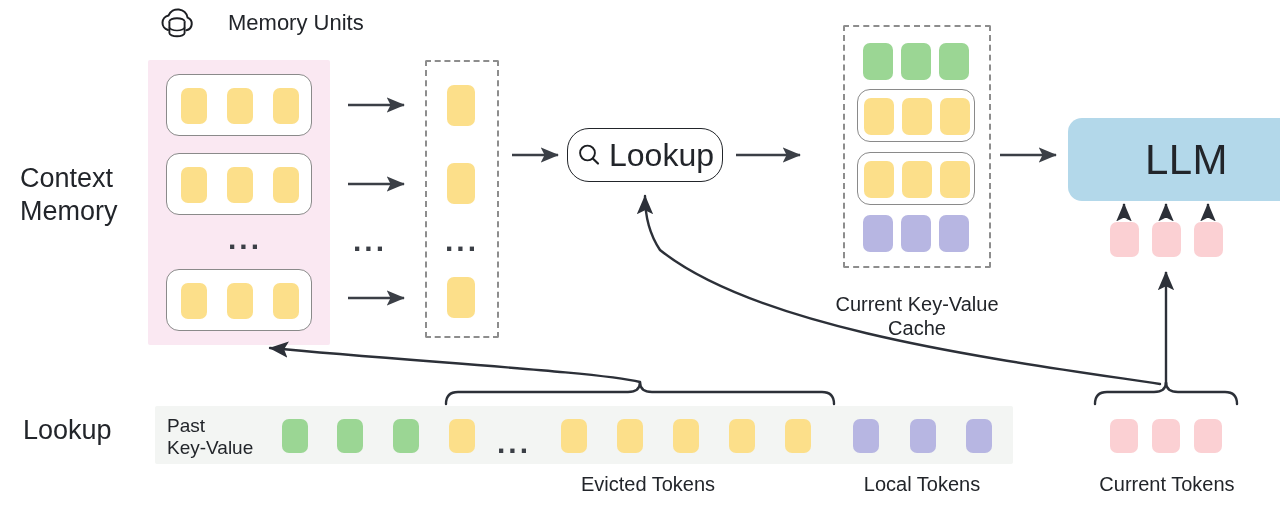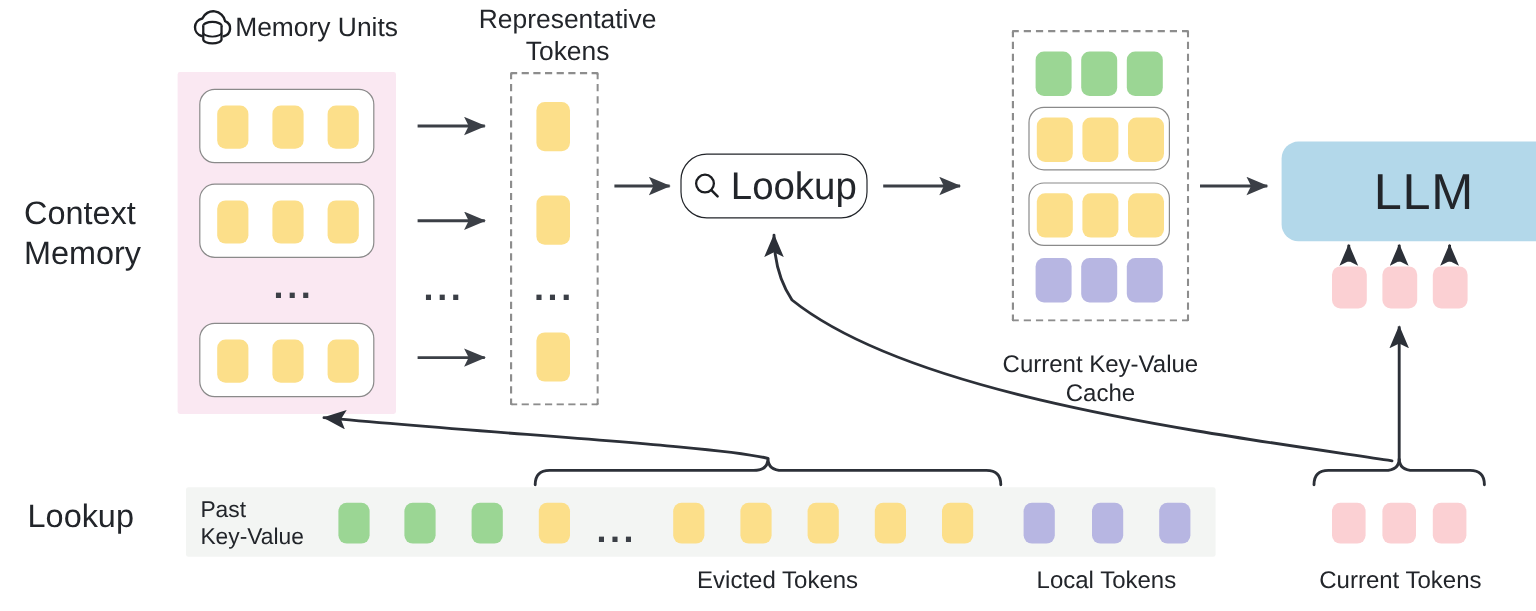--- a/index.html
+++ b/index.html
@@ -21,21 +21,21 @@
   .abs { position: absolute; }
 
   
   .label {
     position: absolute;
     color: #22252a;
     line-height: 1.22;
     white-space: pre-line;
   }
   .lbl-side   { font-size: 27px; }
-  .lbl-head   { font-size: 22px; text-align: center; }
+  .lbl-head   { font-size: 22px; text-align: center; margin-left: 32px; }
   .lbl-cap    { font-size: 20px; text-align: center; }
   .lbl-pkv    { font-size: 19px; line-height: 1.15; }
   .lbl-llm    { font-size: 42px; letter-spacing: 0.5px; }
   .lbl-lookup { font-size: 32px; }
 
   
   .pink-panel {
     background: #fae8f2;
     border-radius: 2px;
   }
@@ -106,22 +106,20 @@
   <span class="abs" style="left:158px; top:6px;">
     <svg width="42" height="42" viewBox="0 0 42 42">
       <path d="M10 24 a7.5 7.5 0 0 1 0.6 -14.6 a10 10 0 0 1 19 2.2 a6.6 6.6 0 0 1 -1.2 12.6" fill="none" stroke="#1c1e22" stroke-width="2" stroke-linecap="round"></path>
       <ellipse cx="19" cy="15.5" rx="7.6" ry="3.2" fill="#fff" stroke="#1c1e22" stroke-width="1.9"></ellipse>
       <path d="M11.4 15.5 v11.5 a7.6 3.2 0 0 0 15.2 0 v-11.5" fill="#fff" stroke="#1c1e22" stroke-width="1.9"></path>
       <path d="M11.4 21.3 a7.6 3.2 0 0 0 15.2 0" fill="none" stroke="#1c1e22" stroke-width="1.6"></path>
     </svg>
   </span>
   <div class="label lbl-head" style="left:196px; top:10px; width:200px; text-align:left;">Memory Units</div>
 
-  <div class="label lbl-head" style="left:373px; top:3px; width:200px;">Representative
-Tokens</div>
 
   <div class="abs pink-panel" style="left:148px; top:60px; width:182px; height:285px;"></div>
 
   <div class="abs unit-card" style="left:166px; top:74px; width:146px; height:62px;">
     <span class="tok tok-yellow" style="left:14px; top:13px; width:26px; height:36px;"></span>
     <span class="tok tok-yellow" style="left:60px; top:13px; width:26px; height:36px;"></span>
     <span class="tok tok-yellow" style="left:106px; top:13px; width:26px; height:36px;"></span>
   </div>
 
   <div class="abs unit-card" style="left:166px; top:153px; width:146px; height:62px;">

